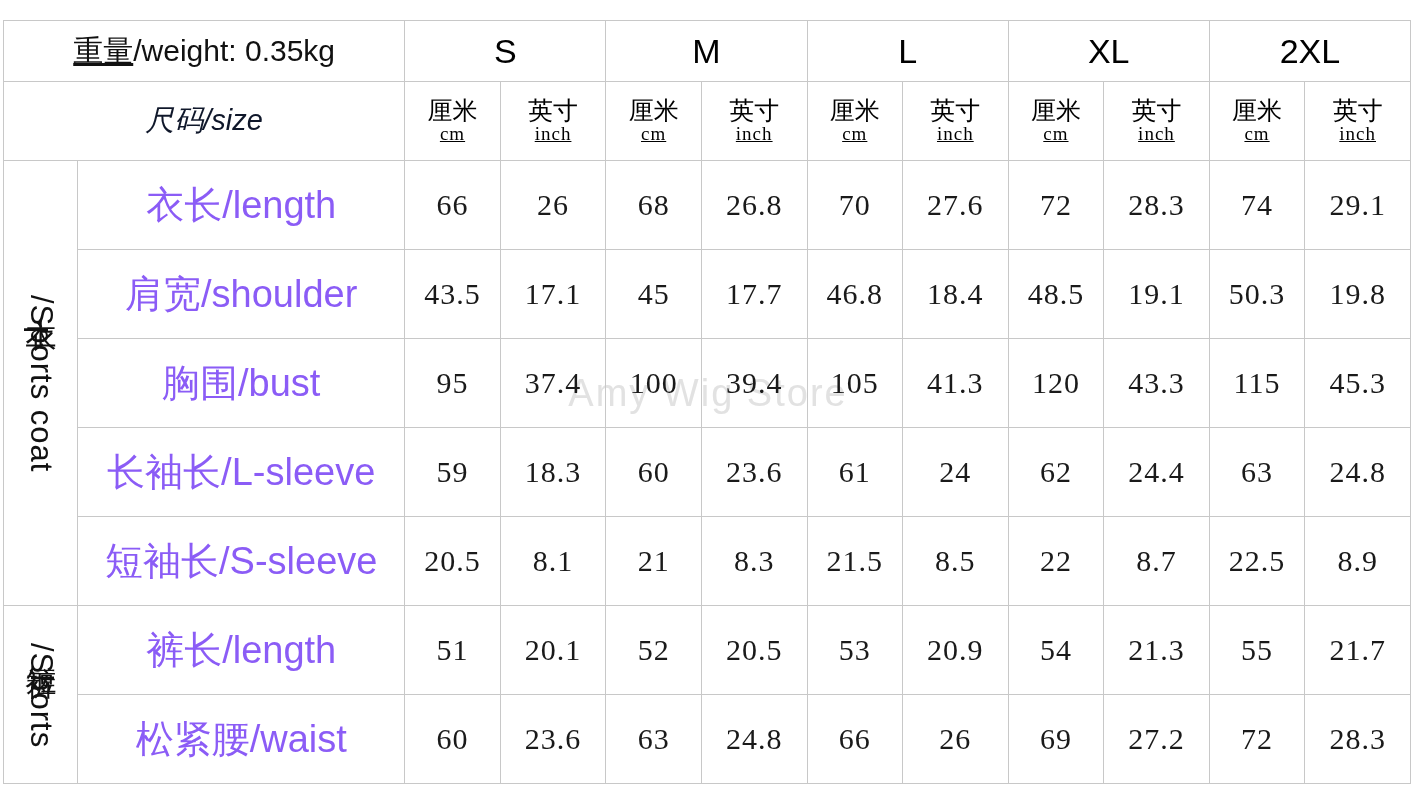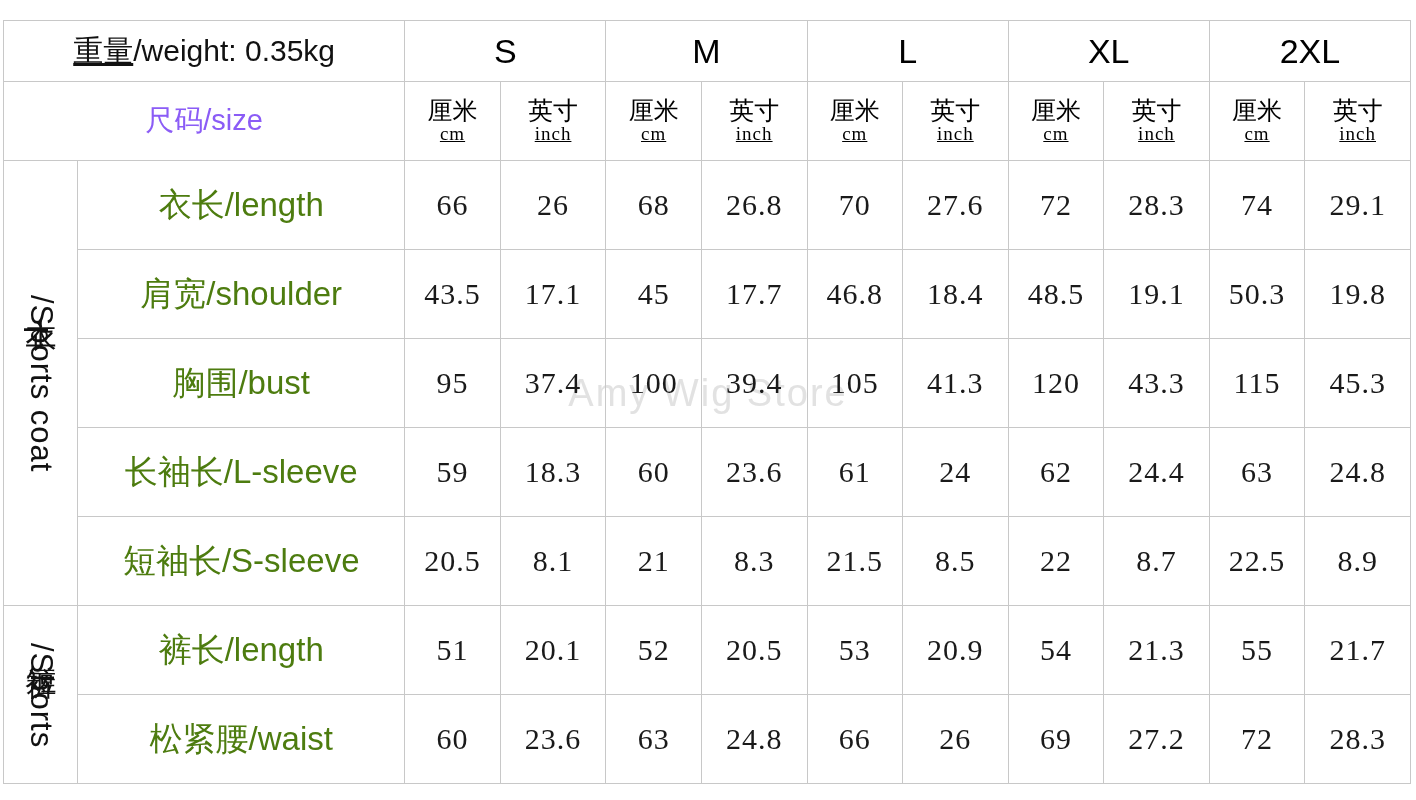--- a/index.html
+++ b/index.html
@@ -67,21 +67,22 @@
   }
   .weight-cell .under {
     text-decoration: underline;
     text-underline-offset: 2px;
   }
 
   .size-label-cell {
     font-family: "Liberation Sans", sans-serif;
     font-size: 29px;
     height: 78px;
-    color: #8b5cf6;
+    color: #0f172a;
+    font-style: italic;
   }
 
   .size-name-cell {
     font-family: "Liberation Sans", sans-serif;
     font-size: 34px;
     color: #000000;
     height: 60px;
   }
 
   .unit-cell {
@@ -115,22 +116,22 @@
     font-size: 31px;
     letter-spacing: 1px;
     white-space: nowrap;
     margin: 0 auto;
     color: #111111;
   }
 
   
   .measure-cell {
     font-family: "Liberation Sans", sans-serif;
-    font-size: 33px;
-    color: #4d7c0f;
+    font-size: 38px;
+    color: #8b5cf6;
     height: 88px;
   }
 
   
   .value-cell {
     font-family: "Liberation Serif", serif;
     font-size: 30px;
     color: #1a1a1a;
     height: 88px;
     letter-spacing: 1px;

